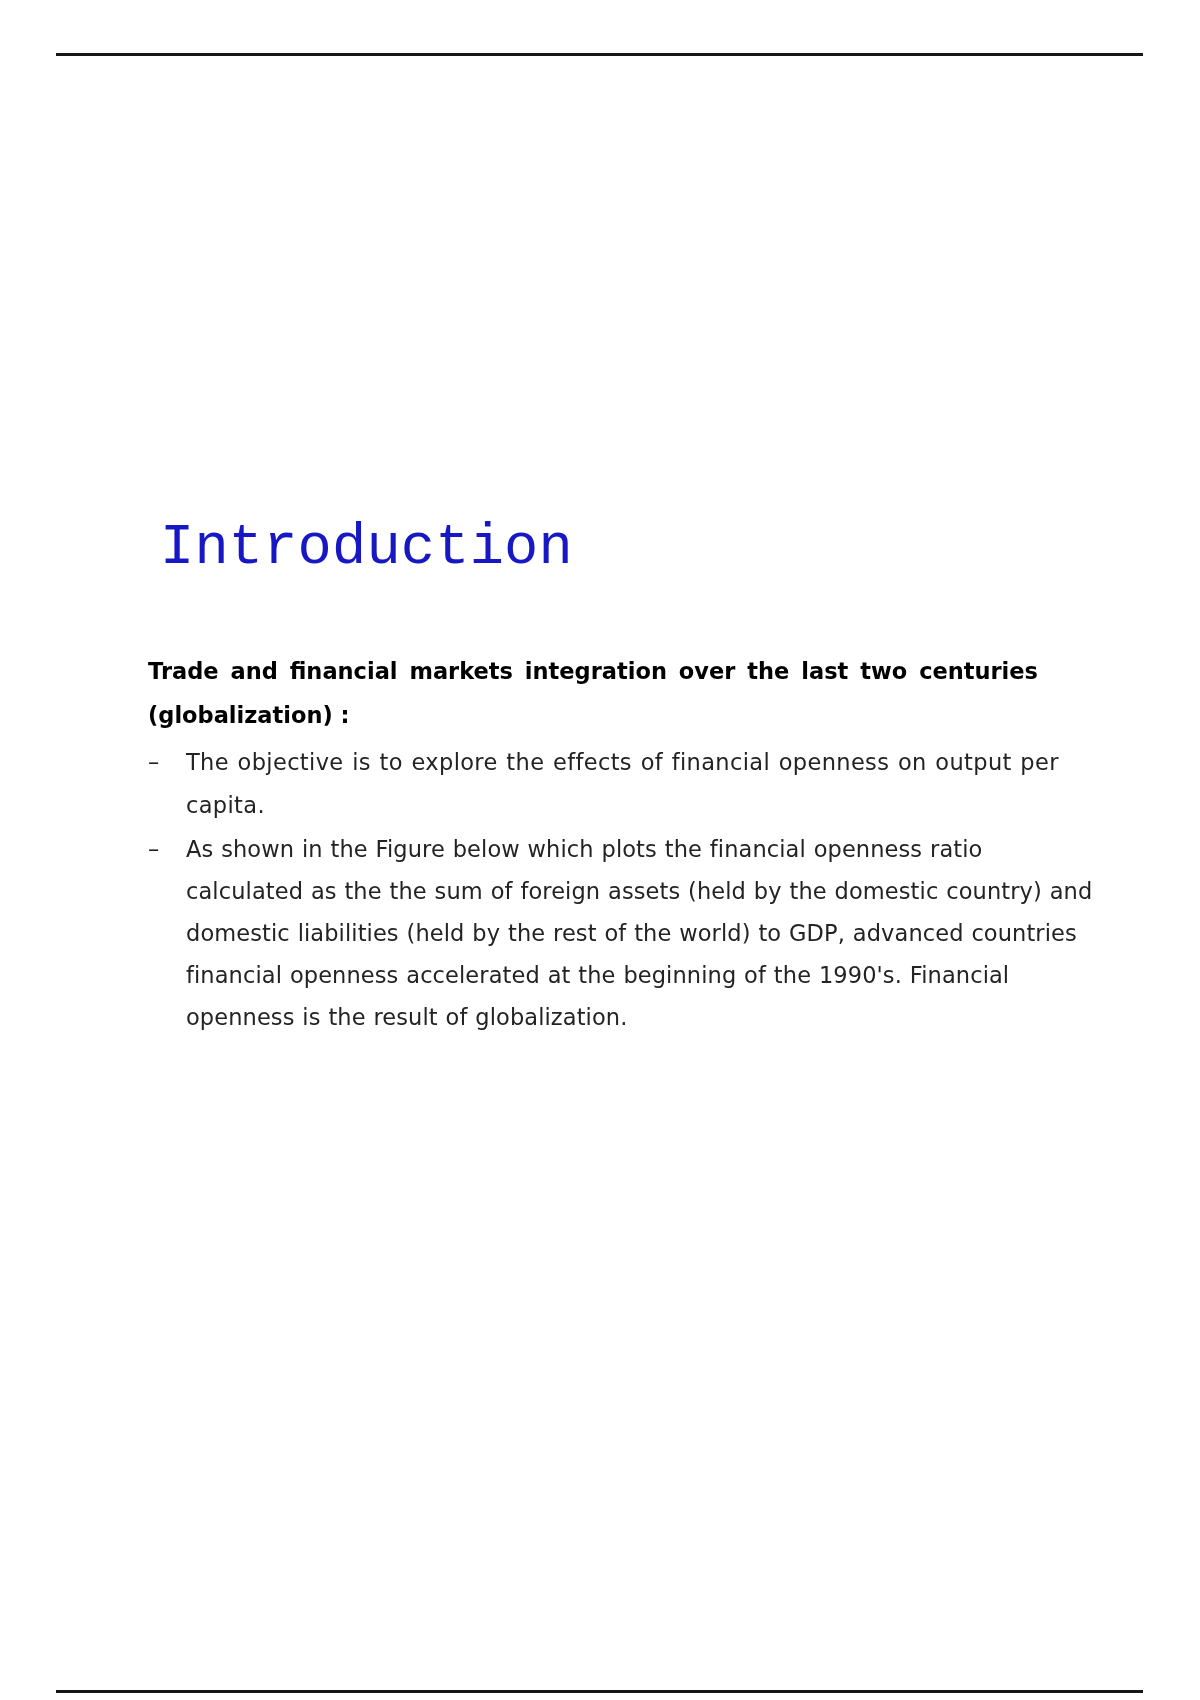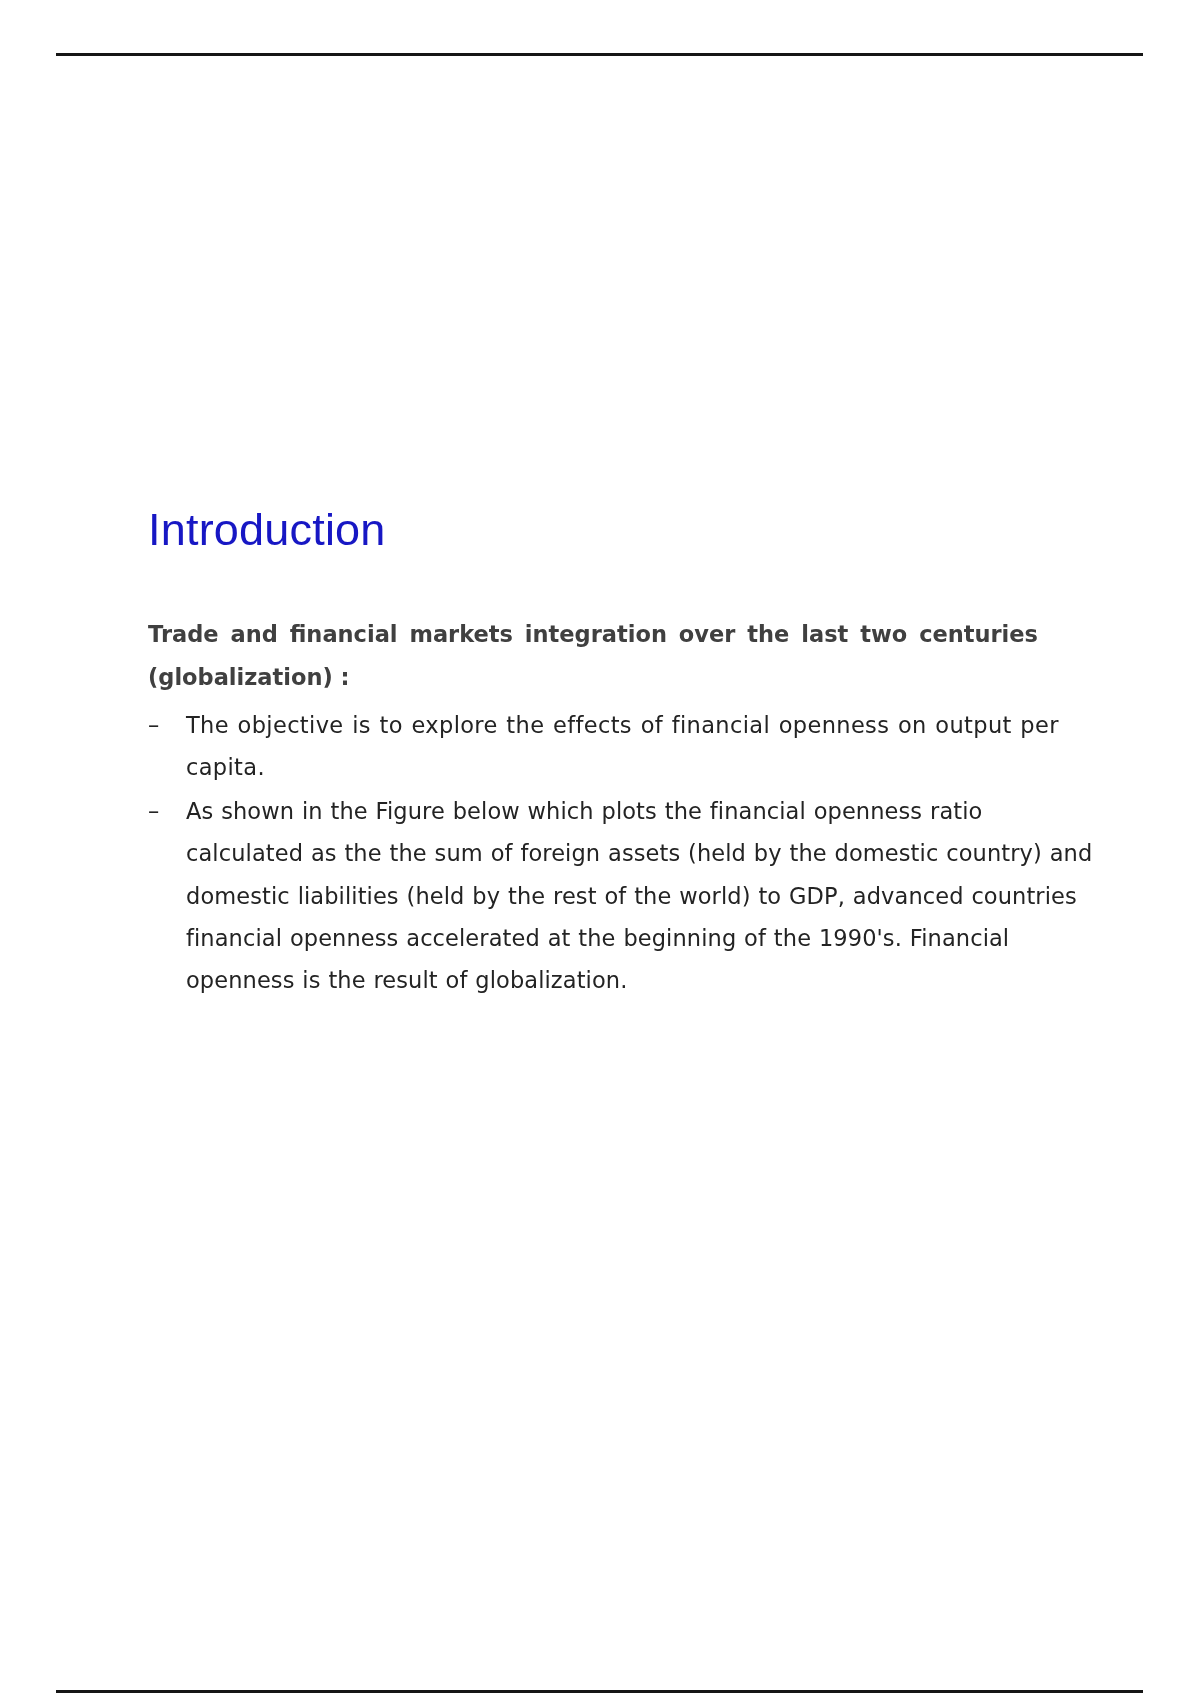--- a/index.html
+++ b/index.html
@@ -44,38 +44,38 @@
     line-height: 1.22;
     color: #d91f17;
     text-align: justify;
     text-align-last: left;
     word-spacing: 16px;
     letter-spacing: 0.4px;
     width: 780px;
   }
 
   .section-heading {
-    margin: 0;
+    margin: 12px;
     padding-top: 130px;
-    font-family: Liberation Sans, sans-serif;
+    font-family: Liberation Mono, monospace;
     font-weight: 400;
-    font-size: 45px;
+    font-size: 57px;
     line-height: 1.1;
     color: #1717c4;
     letter-spacing: 0.2px;
   }
 
   .lead {
     margin: 0;
     padding-top: 58px;
     font-family: "DejaVu Sans", sans-serif;
     font-weight: bold;
     font-size: 22.5px;
     line-height: 1.95;
-    color: #404040;
+    color: #000000;
     text-align: justify;
     text-align-last: left;
     width: 890px;
   }
 
   .bullets {
     list-style: none;
     margin: 0;
     padding: 4px 0 0 0;
   }

